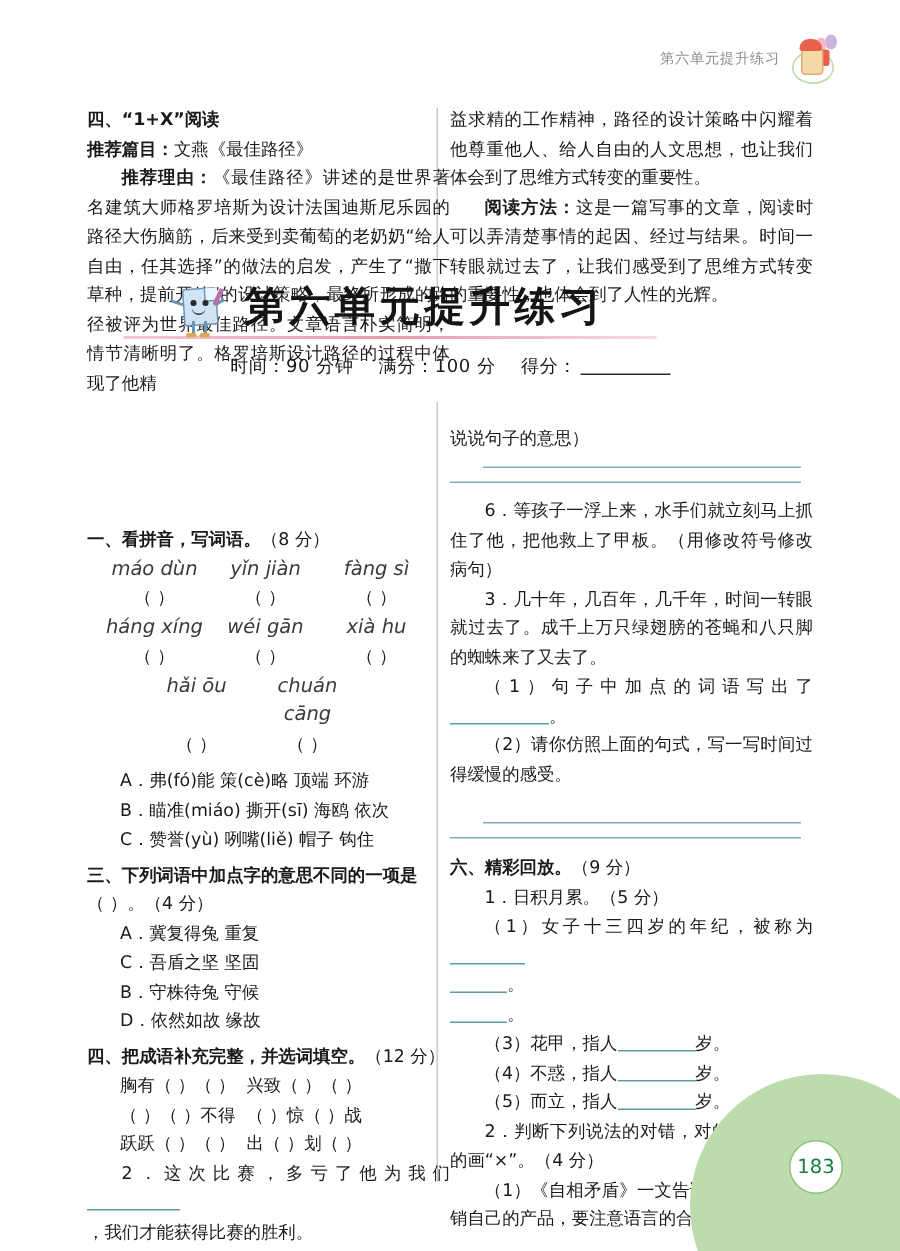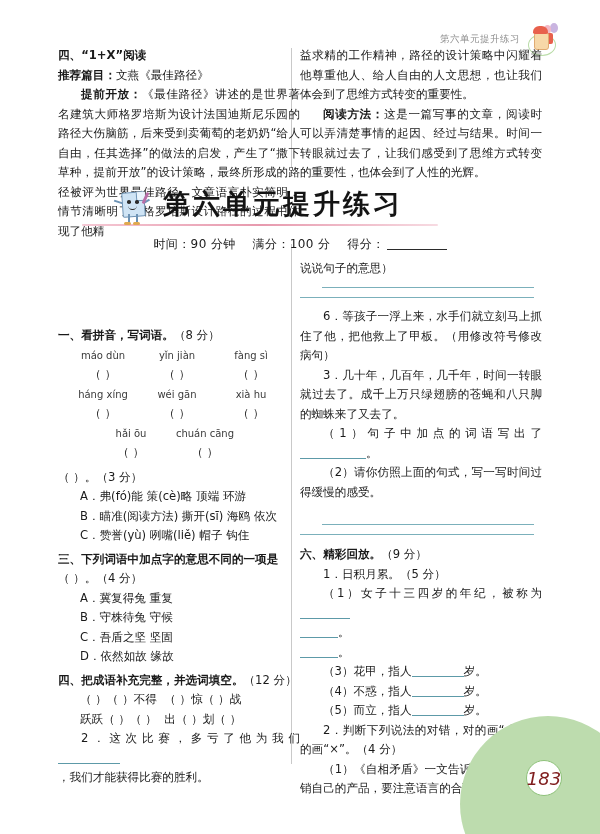--- a/index.html
+++ b/index.html
@@ -44,21 +44,21 @@
   .mascot-head .bln1{
     position:absolute;left:24px;top:1px;width:8px;height:10px;
     background:#c9b4e0;border-radius:50%;
   }
   .mascot-head .bln2{
     position:absolute;left:18px;top:3px;width:7px;height:9px;
     background:#f2b8c6;border-radius:50%;
   }
 
   
-  .cols{position:absolute;top:46px;left:0;width:572px;height:720px;}
+  .cols{position:absolute;top:70px;left:0;width:572px;height:720px;}
   .col{position:absolute;top:0;width:242px;}
   .col-l{left:58px;}
   .col-r{left:300px;}
   .divider{
     position:absolute;left:291px;top:2px;width:1px;height:716px;
     background:#c9c9c9;
   }
   .divider.seg-a{height:120px;top:2px;}
   .divider.seg-b{height:520px;top:198px;}
 
@@ -132,22 +132,23 @@
   }
   .meta .u{
     display:inline-block;width:60px;border-bottom:1px solid #2b2b2b;
     vertical-align:-2px;margin-left:2px;
   }
 
   
   .sec{font-size:11.6px;line-height:19.5px;}
   .opt{padding-left:22px;}
   .pinyin{
-    color:#3a3a3a;font-size:10px;
+    color:#3a3a3a;font-size:13px;
     font-family:"DejaVu Sans","Liberation Sans",sans-serif;
+    font-style:italic;
   }
   .py-grid{margin-left:8px;}
   .py-line{display:flex;}
   .py-cell{width:74px;text-align:center;}
   .paren{letter-spacing:0px;}
   .blank-line{
     display:inline-block;border-bottom:1px solid #5d9aa8;
     height:12px;vertical-align:-2px;
   }
   .full-rule{
@@ -158,21 +159,21 @@
   
   .corner{
     position:absolute;right:-36px;bottom:-58px;width:176px;height:176px;
     background:#bddcae;border-radius:50%;
   }
   .pagenum{
     position:absolute;right:38px;bottom:38px;
     width:34px;height:34px;border-radius:50%;
     background:#ffffff;border:1.6px solid #8ec27a;
     display:flex;align-items:center;justify-content:center;
-    font-size:18px;color:#7f1d1d;font-style:italic;
+    font-size:13px;color:#15803d;
   }
 </style>
 </head>
 <body>
 
 <div class="page">
 
   <div class="runhead">
     <div class="runhead-text">第六单元提升练习</div>
     <div class="mascot-head">
@@ -190,21 +191,21 @@
     <div class="divider seg-b"></div>
 
     <div class="col col-l">
 
       <div class="sec">
         <div class="p b">四、“1+X”阅读</div>
         <div class="p">
           <span class="b">推荐篇目：</span><span>文燕《最佳路径》</span>
         </div>
         <div class="p ind">
-          <span class="b">提前开放：</span><span>《最佳路径》讲述的是世界著名建筑大师格罗培斯为设计法国迪斯尼乐园的路径大伤脑筋，后来受到卖葡萄的老奶奶“给人自由，任其选择”的做法的启发，产生了“撒下草种，提前开放”的设计策略，最终所形成的路径被评为世界最佳路径。文章语言朴实简明，情节清晰明了。格罗培斯设计路径的过程中体现了他精</span>
+          <span class="b">推荐理由：</span><span>《最佳路径》讲述的是世界著名建筑大师格罗培斯为设计法国迪斯尼乐园的路径大伤脑筋，后来受到卖葡萄的老奶奶“给人自由，任其选择”的做法的启发，产生了“撒下草种，提前开放”的设计策略，最终所形成的路径被评为世界最佳路径。文章语言朴实简明，情节清晰明了。格罗培斯设计路径的过程中体现了他精</span>
         </div>
       </div>
 
       <div style="height:79px"></div>
 
       <div class="sec" style="margin-top:6px">
         <div class="p">
           <span class="b">一、看拼音，写词语。</span><span>（8 分）</span>
         </div>
         <div class="py-grid">
@@ -233,44 +234,44 @@
             <div class="py-cell pinyin">chuán cāng</div>
           </div>
           <div class="py-line" style="margin-left:28px">
             <div class="py-cell paren">（        ）</div>
             <div class="py-cell paren">（        ）</div>
           </div>
         </div>
       </div>
 
       <div class="sec" style="margin-top:5px">
-        <div class="p">
-          <span>（        ）。</span><span>（3 分）</span>
-        </div>
         <div class="p opt">A．弗(fó)能   策(cè)略   顶端   环游</div>
-        <div class="p opt">B．瞄准(阅读方法) 撕开(sī)   海鸥   依次</div>
+        <div class="p opt">B．瞄准(miáo) 撕开(sī)   海鸥   依次</div>
         <div class="p opt">C．赞誉(yù)   咧嘴(liě)  帽子   钩住</div>
       </div>
 
       <div class="sec" style="margin-top:4px">
         <div class="p">
           <span class="b">三、下列词语中加点字的意思不同的一项是</span>
         </div>
         <div class="p">
           <span>（        ）。</span><span>（4 分）</span>
         </div>
         <div class="p opt">A．冀复得兔   重复</div>
+        <div class="p opt">C．吾盾之坚   坚固</div>
         <div class="p opt">B．守株待兔   守候</div>
-        <div class="p opt">C．吾盾之坚   坚固</div>
         <div class="p opt">D．依然如故   缘故</div>
       </div>
 
       <div class="sec" style="margin-top:4px">
         <div class="p">
           <span class="b">四、把成语补充完整，并选词填空。</span><span>（12 分）</span>
+        </div>
+        <div class="p opt">
+          <span>胸有（     ）（     ）</span>&nbsp;&nbsp;<span>兴致（     ）（     ）</span>
         </div>
         <div class="p opt">
           <span>（     ）（     ）不得</span>&nbsp;&nbsp;<span>（     ）惊（     ）战</span>
         </div>
         <div class="p opt">
           <span>跃跃（     ）（     ）</span>&nbsp;&nbsp;<span>出（     ）划（     ）</span>
         </div>
         <div class="p ind">
           <span>2．这次比赛，多亏了他为我们</span><span class="blank-line" style="width:62px"></span>
         </div>

